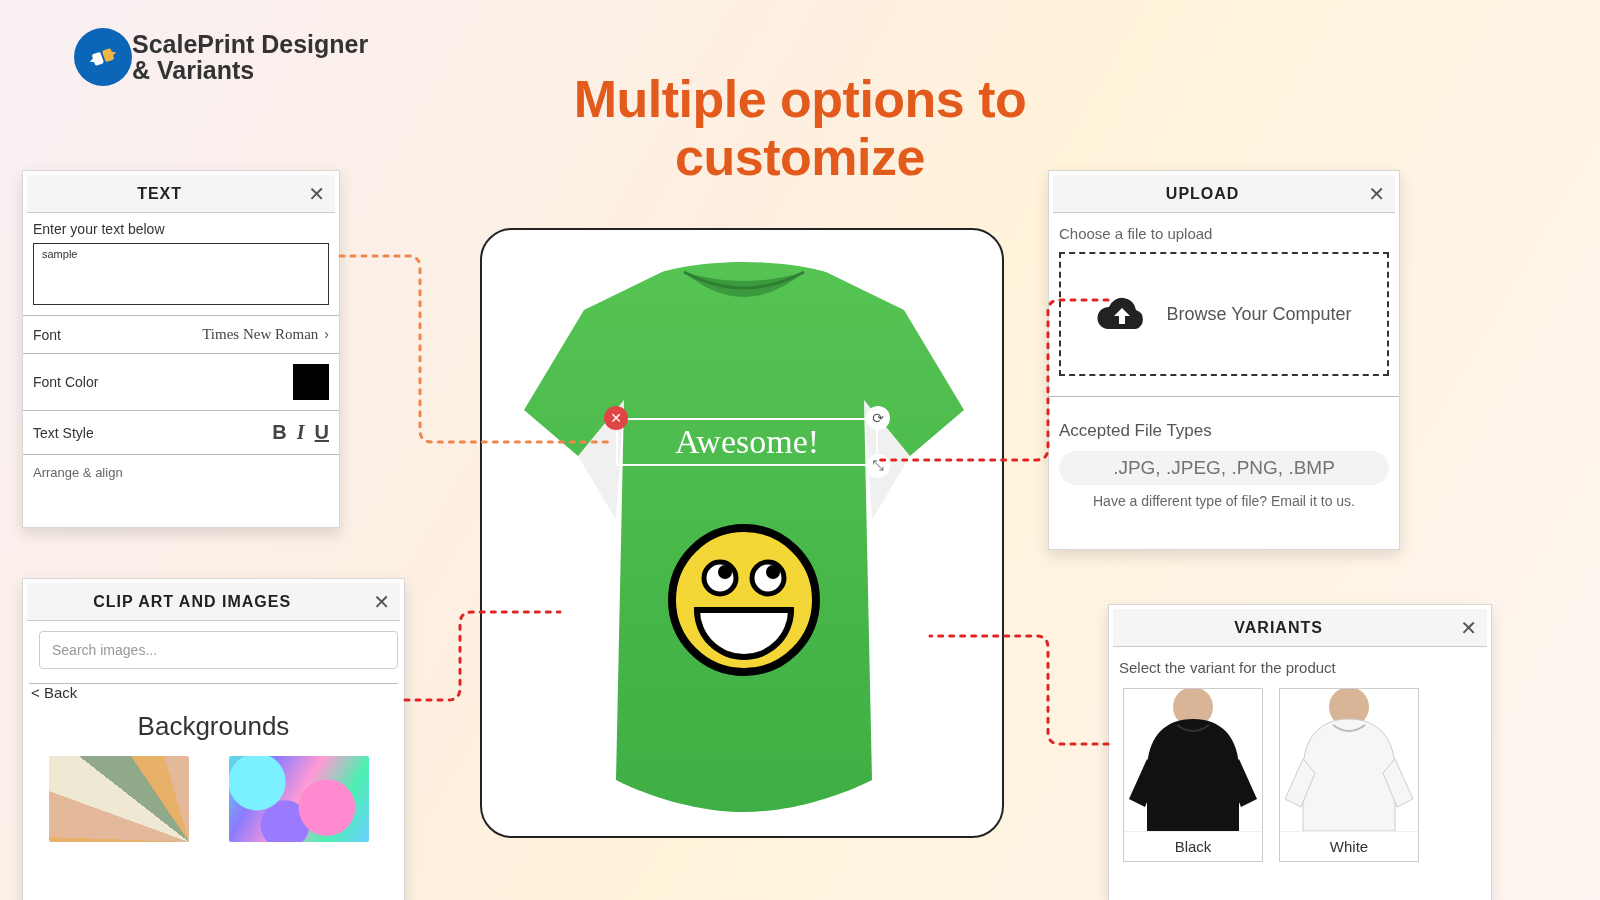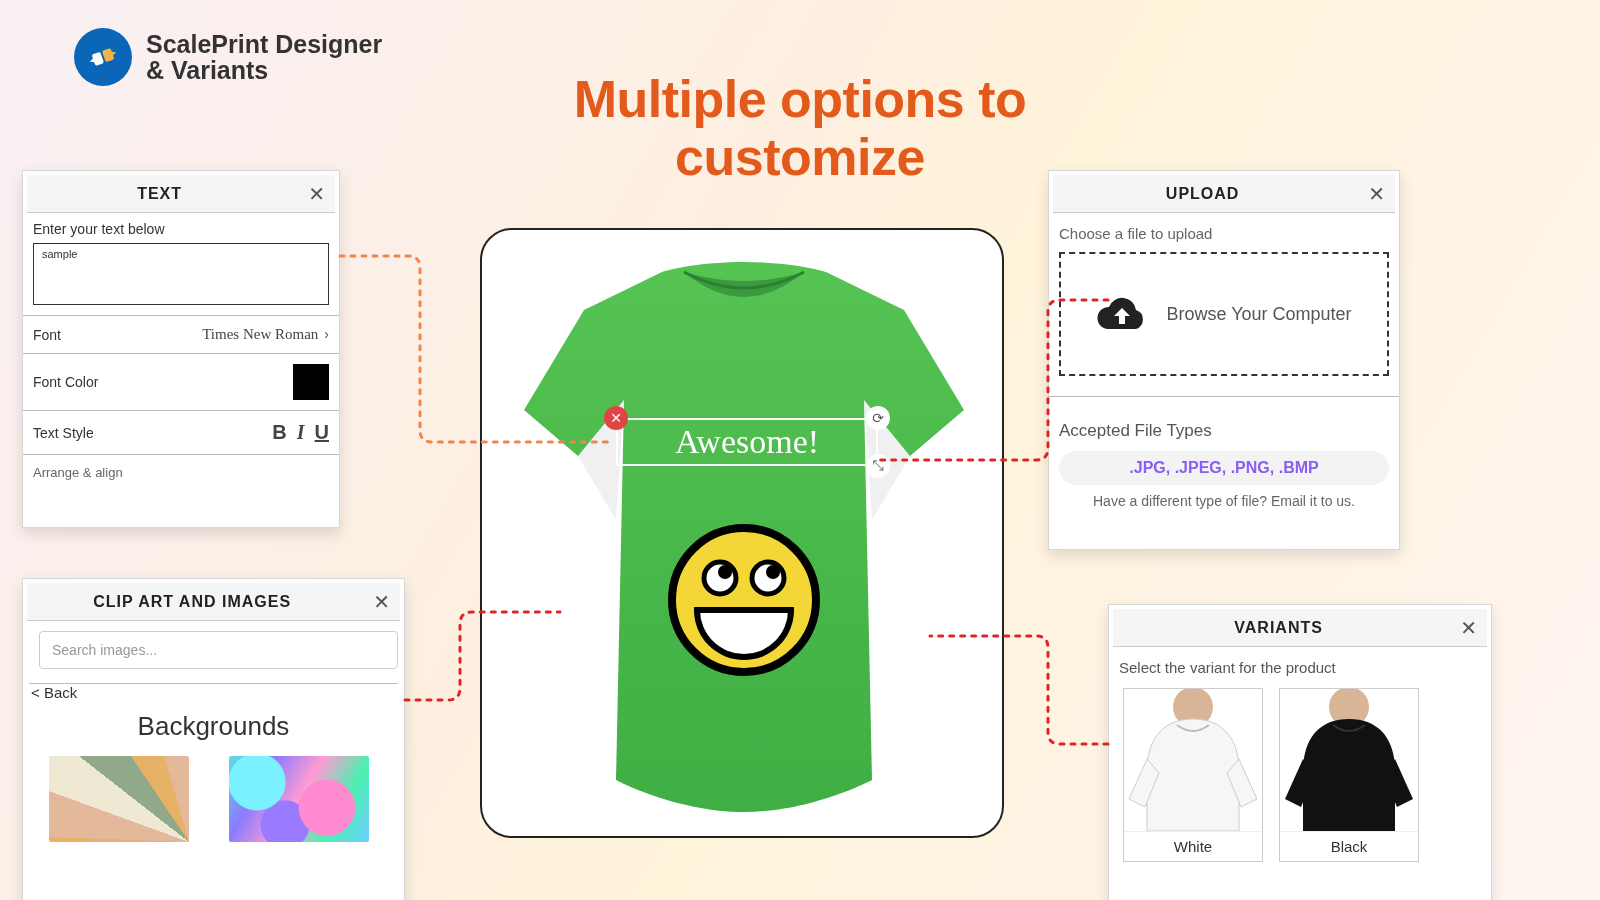--- a/index.html
+++ b/index.html
@@ -3,21 +3,21 @@
 <meta charset="utf-8">
 <style>
   * { box-sizing: border-box; margin: 0; padding: 0; }
   html, body { width: 1600px; height: 900px; overflow: hidden; font-family: Arial, Helvetica, sans-serif; }
   body {
     background: linear-gradient(120deg, #f9f0f4 0%, #fdefe0 40%, #fff3da 55%, #fef5f2 100%);
     position: relative;
   }
 
   
-  .logo-wrap { position: absolute; top: 28px; left: 74px; display: flex; align-items: center; gap: 14px; }
+  .logo-wrap { position: absolute; top: 28px; left: 74px; display: flex; align-items: center; }
   .logo-circle {
     width: 58px; height: 58px; border-radius: 50%;
     background: radial-gradient(circle at 50% 50%, #0b66b8 0%, #0b66b8 70%);
     display: flex; align-items: center; justify-content: center;
   }
   .logo-text { font-size: 25px; font-weight: 800; line-height: 1.05; color: #333; }
 
   
   .headline {
     position: absolute; top: 70px; left: 50%; transform: translateX(-50%);
@@ -84,22 +84,22 @@
   #upload-panel { top: 170px; left: 1048px; width: 352px; height: 380px; }
   .upload-hint { font-size: 15px; color: #666; margin: 4px 0 10px 0; }
   .dropzone {
     border: 2px dashed #333; height: 124px; display: flex; gap: 18px;
     align-items: center; justify-content: center; margin-bottom: 20px;
   }
   .dz-text { font-size: 18px; color: #555; }
   .accepted-title { font-size: 17px; color: #555; margin: 24px 0 10px 0; }
   .pill {
     background: #f3f3f3; border-radius: 20px; height: 34px; display: flex;
-    align-items: center; justify-content: center; font-size: 16px; font-weight: 700;
-    color: #8b5cf6; margin-bottom: 8px;
+    align-items: center; justify-content: center; font-size: 19px; font-weight: 400;
+    color: #737373; margin-bottom: 8px;
   }
   .pill-sub { text-align: center; font-size: 14px; color: #666; }
 
   
   #variants-panel { top: 604px; left: 1108px; width: 384px; height: 300px; }
   .variants-hint { font-size: 15px; color: #555; margin: 4px 0 12px 0; }
   .variants-grid { display: flex; gap: 16px; padding: 0 4px; }
   .variant-card { width: 140px; border: 1px solid #ccc; }
   .variant-img { height: 142px; position: relative; background: #fff; overflow: hidden; display:flex; justify-content:center; }
   .variant-label { text-align: center; height: 30px; line-height: 30px; font-size: 15px; color: #333; border-top: 1px solid #eee; }
@@ -226,46 +226,46 @@
 </div>
 
 <div id="variants-panel" class="panel">
   <div class="panel-header">
     <div class="panel-title">VARIANTS</div>
     <div class="panel-close">✕</div>
   </div>
   <div class="panel-body">
     <div class="variants-hint">Select the variant for the product</div>
     <div class="variants-grid">
+      <div class="variant-card">
+        <div class="variant-img">
+          <svg class="person" width="140" height="142" viewBox="0 0 140 142">
+            <rect x="0" y="0" width="140" height="142" fill="#fff"></rect>
+            <circle cx="70" cy="18" r="20" fill="#d9b597"></circle>
+            <path d="M70 30 C40 30 24 50 24 82 L24 142 L116 142 L116 82 C116 50 100 30 70 30 Z" fill="#111"></path>
+            <path d="M24 70 L6 110 L22 118 L36 84 Z" fill="#111"></path>
+            <path d="M116 70 L134 110 L118 118 L104 84 Z" fill="#111"></path>
+            <path d="M54 36 Q70 48 86 36" stroke="#333" stroke-width="2" fill="none"></path>
+          </svg>
+        </div>
+        <div class="variant-label">Black</div>
+      </div>
       <div class="variant-card">
         <div class="variant-img">
           <svg class="person" width="140" height="142" viewBox="0 0 140 142">
             <rect x="0" y="0" width="140" height="142" fill="#fff"></rect>
             <circle cx="70" cy="18" r="20" fill="#d9b597"></circle>
             <path d="M70 30 C40 30 24 50 24 82 L24 142 L116 142 L116 82 C116 50 100 30 70 30 Z" fill="#f6f6f6" stroke="#ccc"></path>
             <path d="M24 70 L6 110 L22 118 L36 84 Z" fill="#f6f6f6" stroke="#ccc"></path>
             <path d="M116 70 L134 110 L118 118 L104 84 Z" fill="#f6f6f6" stroke="#ccc"></path>
             <path d="M54 36 Q70 48 86 36" stroke="#bbb" stroke-width="2" fill="none"></path>
           </svg>
         </div>
         <div class="variant-label">White</div>
       </div>
-      <div class="variant-card">
-        <div class="variant-img">
-          <svg class="person" width="140" height="142" viewBox="0 0 140 142">
-            <rect x="0" y="0" width="140" height="142" fill="#fff"></rect>
-            <circle cx="70" cy="18" r="20" fill="#d9b597"></circle>
-            <path d="M70 30 C40 30 24 50 24 82 L24 142 L116 142 L116 82 C116 50 100 30 70 30 Z" fill="#111"></path>
-            <path d="M24 70 L6 110 L22 118 L36 84 Z" fill="#111"></path>
-            <path d="M116 70 L134 110 L118 118 L104 84 Z" fill="#111"></path>
-            <path d="M54 36 Q70 48 86 36" stroke="#333" stroke-width="2" fill="none"></path>
-          </svg>
-        </div>
-        <div class="variant-label">Black</div>
-      </div>
     </div>
   </div>
 </div>
 
 <div id="canvas">
   <svg class="tee" viewBox="0 0 464 560">
     <defs>
       <linearGradient id="tg" x1="0" x2="0" y1="0" y2="1">
         <stop offset="0" stop-color="#55c453"></stop>
         <stop offset="1" stop-color="#3fae44"></stop>

